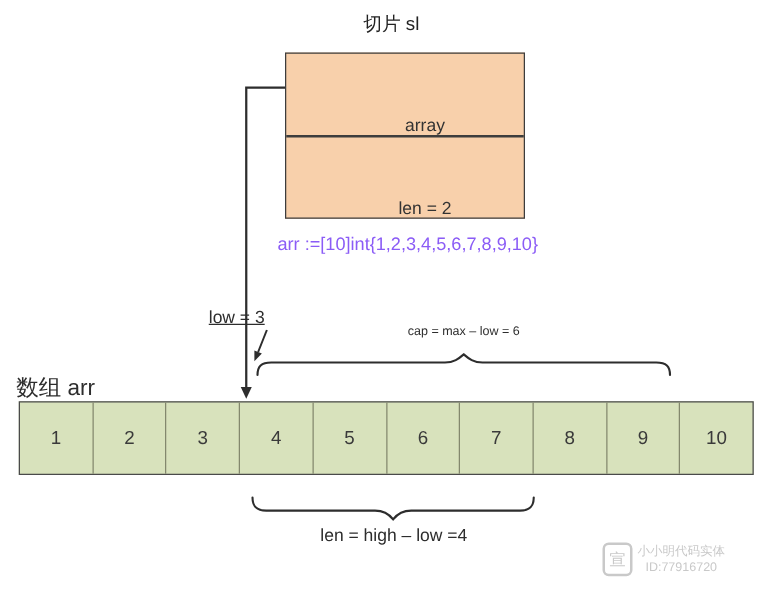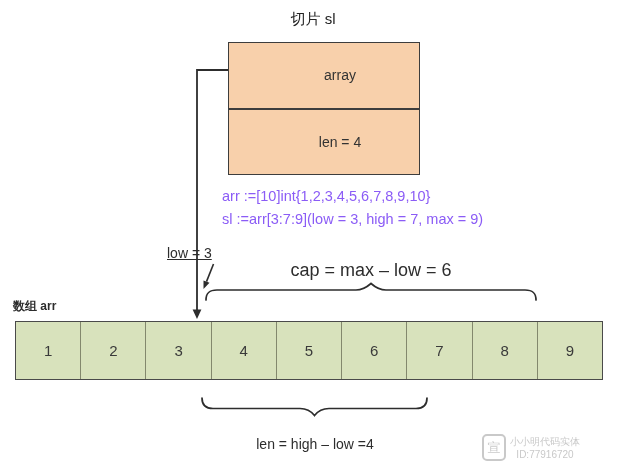--- a/index.html
+++ b/index.html
@@ -10,62 +10,62 @@
   .slice-title {
     position:absolute; left:217px; top:10px; width:192px;
     text-align:center; font-size:15px; color:#222;
   }
   .slice-box {
     position:absolute; left:228px; top:42px; width:192px; height:133px;
     background:#f8d0ab; border:1.5px solid #3d3d3d; box-sizing:border-box;
     display:flex; flex-direction:column;
   }
   .slice-row {
-    flex:1; display:flex; align-items:center; justify-content:center;
+    flex:1; display:flex; align-items:flex-end; justify-content:center;
     font-size:14px; color:#333;padding-left:32px;
   }
   .slice-row + .slice-row { border-top:2px solid #3d3d3d; }
   svg.overlay { position:absolute; left:0; top:0; pointer-events:none; }
   .code-block {
     position:absolute; left:222px; top:185px; font-size:14.5px;
     line-height:23px; white-space:nowrap; color:#8b5cf6;
   }
   .low-label { position:absolute; left:167px; top:245px; font-size:14px; white-space:nowrap;text-decoration:underline; }
-  .cap-label { position:absolute; left:206px; top:260px; width:330px; text-align:center; font-size:18px; white-space:nowrap; }
-  .arr-label { position:absolute; left:13px; top:298px; font-size:12px; white-space:nowrap;font-weight:bold; }
+  .cap-label { position:absolute; left:206px; top:260px; width:330px; text-align:center; font-size:10px; white-space:nowrap; }
+  .arr-label { position:absolute; left:13px; top:298px; font-size:18px; white-space:nowrap; }
   .array-row {
     position:absolute; left:15px; top:321px; width:588px; height:59px;
     display:flex; background:#d8e2bc; border:1.5px solid #4a4a4a; box-sizing:border-box;
   }
   .array-cell {
     flex:1; display:flex; align-items:center; justify-content:center;
     font-size:15px; color:#3a3a3a;
   }
   .array-cell + .array-cell { border-left:1.5px solid #83886d; }
-  .len-label { position:absolute; left:202px; top:436px; width:226px; text-align:center; font-size:14px; white-space:nowrap; }
+  .len-label { position:absolute; left:202px; top:420px; width:226px; text-align:center; font-size:14px; white-space:nowrap; }
   .watermark { position:absolute; left:482px; top:434px; display:flex; gap:4px; color:#c9c9c9; align-items:center; }
   .wm-icon {
     width:20px; height:23px; border:2px solid #c9c9c9; border-radius:5px;
     display:flex; align-items:center; justify-content:center; font-size:13px; flex:none;
   }
   .wm-text { font-size:10px; line-height:13px; white-space:nowrap;text-align:center; }
 </style>
 </head>
 <body>
 
 <div class="stage">
 
   <div class="slice-title">切片 sl</div>
 
   <div class="slice-box">
     <div class="slice-row">
       <span>array</span>
     </div>
     <div class="slice-row">
-      <span>len = 4</span>
+      <span>len = 2</span>
     </div>
   </div>
 
   <svg class="overlay" width="618" height="472" viewBox="0 0 618 472">
 
     <g>
       <polyline points="228,70 197,70 197,311" fill="none" stroke="#2d2d2d" stroke-width="1.8"></polyline>
       <polygon points="192.6,309.5 201.4,309.5 197,319" fill="#2d2d2d"></polygon>
     </g>
 
@@ -74,21 +74,20 @@
       <polygon points="203.5,289 209.5,282.8 203.5,280.4" fill="#2d2d2d"></polygon>
     </g>
 
     <path d="M206 300 C206 293 209 290 217 290 L356 290 C363 290 367 287 371 283.5 C375 287 379 290 386 290 L525 290 C533 290 536 293 536 300" fill="none" stroke="#2d2d2d" stroke-width="1.7" stroke-linecap="round"></path>
 
     <path d="M202 398 C202 405 205 408.5 213 408.5 L300 408.5 C307 408.5 311 411 314.5 415.5 C318 411 322 408.5 329 408.5 L416 408.5 C424 408.5 427 405 427 398" fill="none" stroke="#2d2d2d" stroke-width="1.7" stroke-linecap="round"></path>
   </svg>
 
   <div class="code-block">
     <div>arr :=[10]int{1,2,3,4,5,6,7,8,9,10}</div>
-    <div>sl :=arr[3:7:9](low = 3, high = 7, max = 9)</div>
   </div>
 
   <div class="low-label">low = 3</div>
   <div class="cap-label">cap = max – low = 6</div>
   <div class="arr-label">数组 arr</div>
 
   <div class="array-row">
     <div class="array-cell">
         <span>1</span>
       </div>
@@ -109,20 +108,23 @@
       </div>
     <div class="array-cell">
         <span>7</span>
       </div>
     <div class="array-cell">
         <span>8</span>
       </div>
     <div class="array-cell">
         <span>9</span>
       </div>
+    <div class="array-cell">
+        <span>10</span>
+      </div>
   </div>
 
   <div class="len-label">len = high – low =4</div>
 
   <div class="watermark">
     <div class="wm-icon">
       <span>宣</span>
     </div>
     <div class="wm-text">
       <div>小小明代码实体</div>

